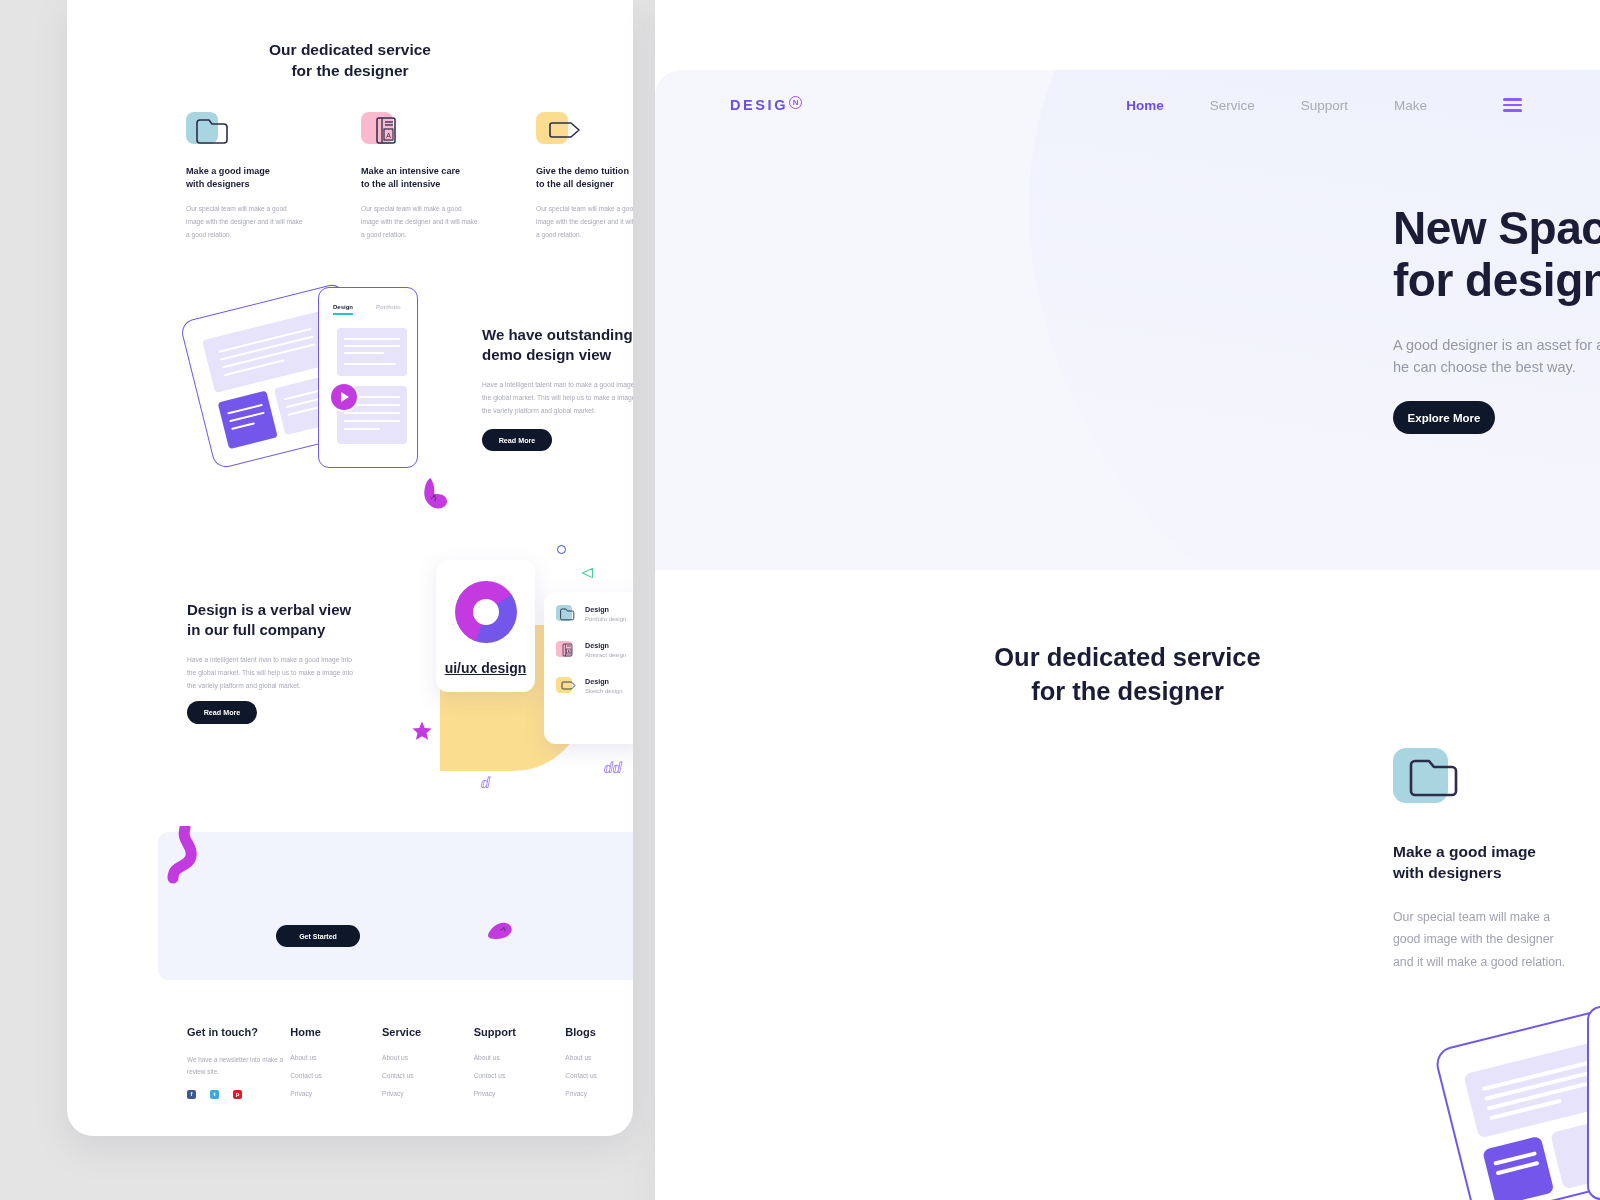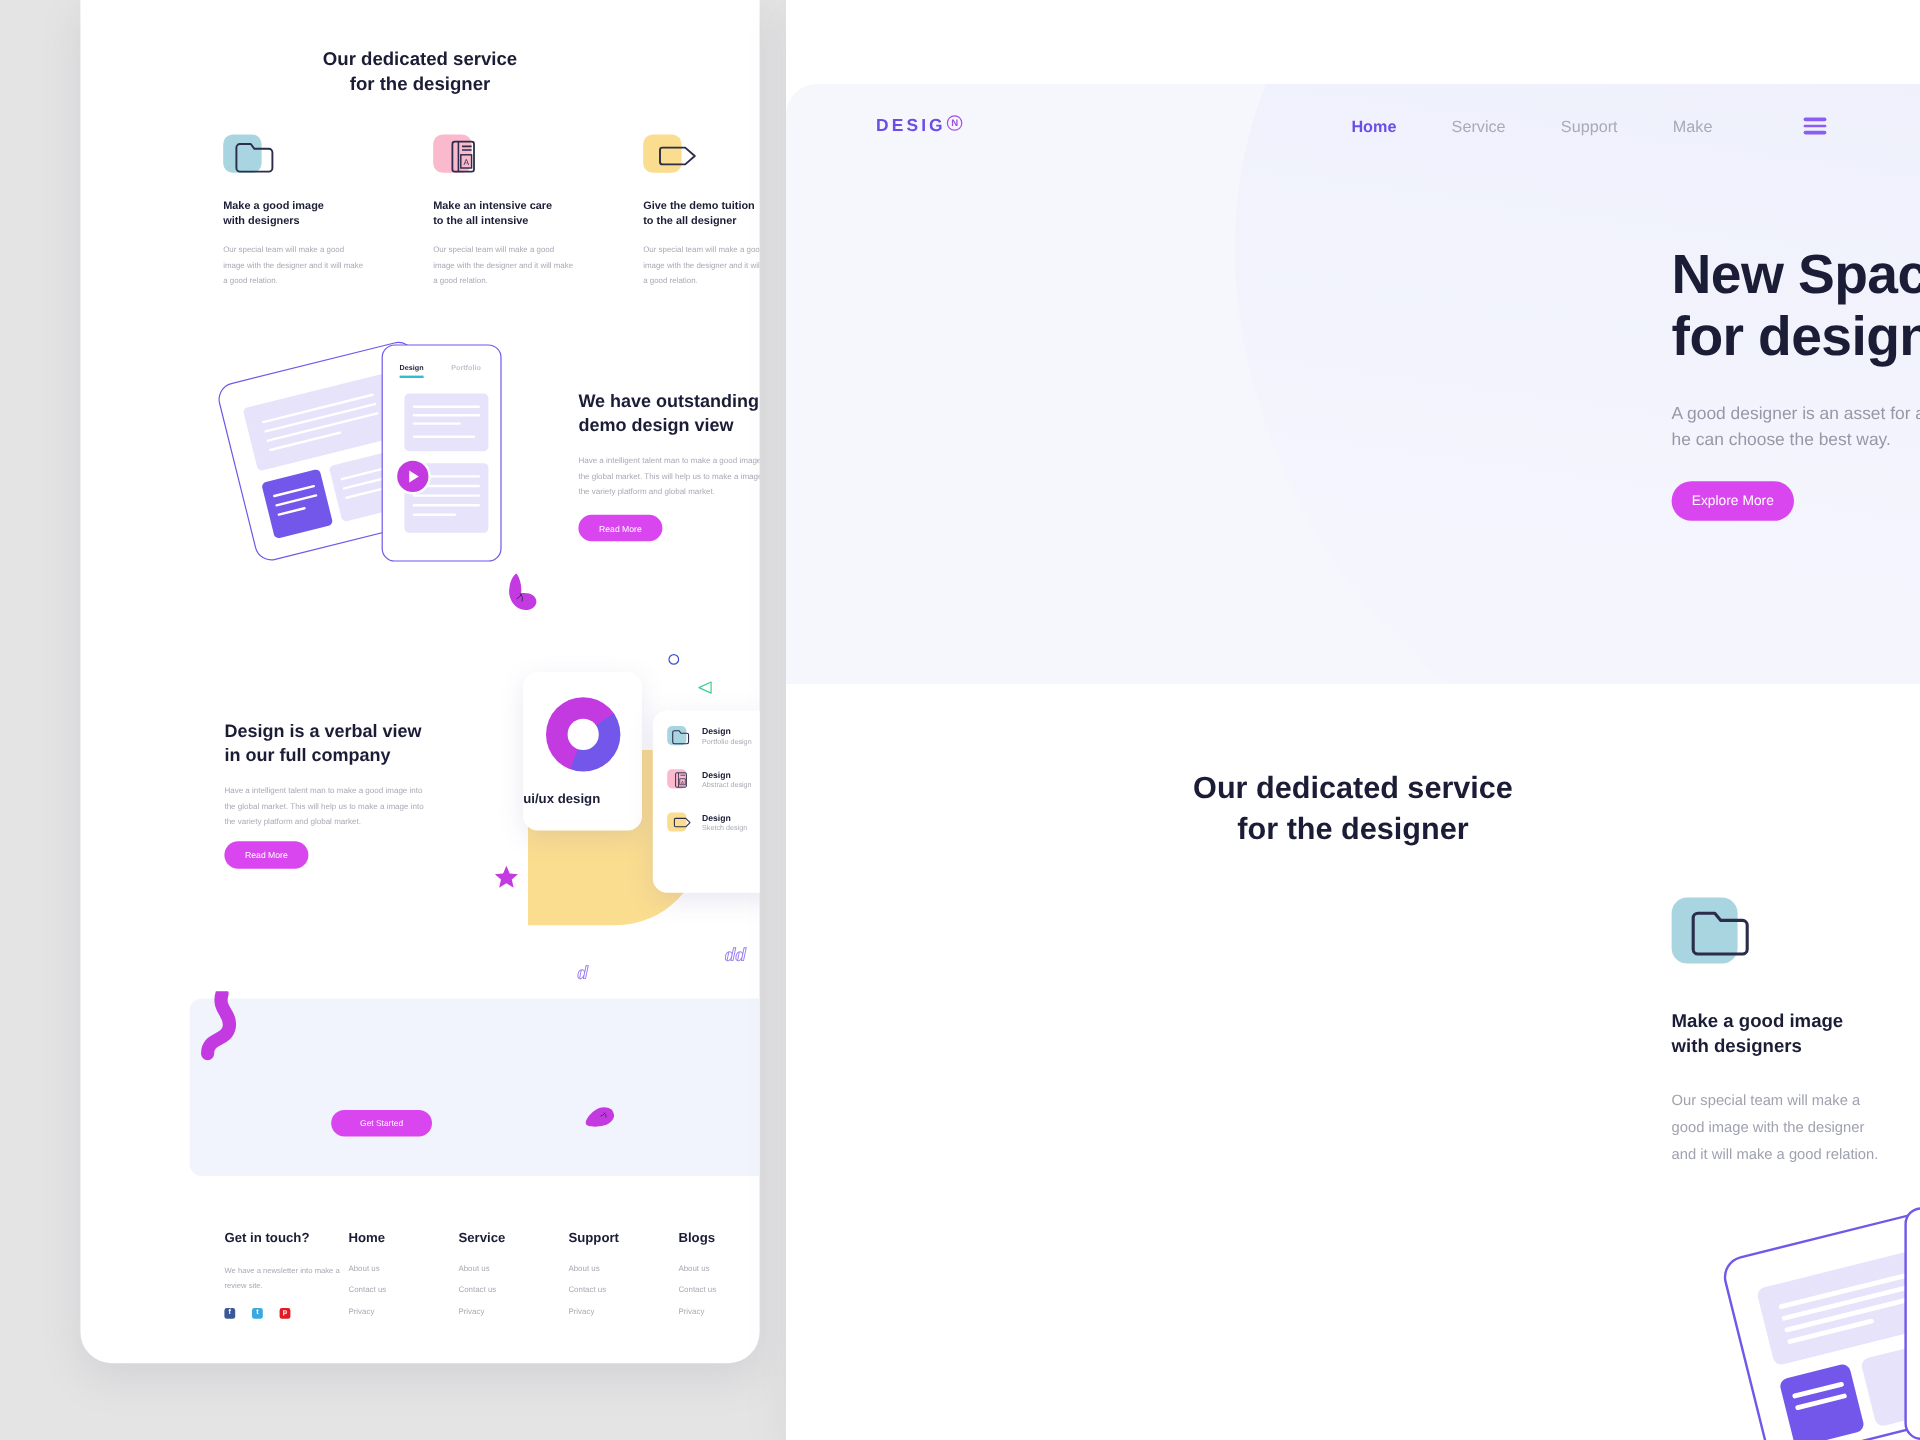--- a/index.html
+++ b/index.html
@@ -60,34 +60,34 @@
     position:absolute; left:738px; top:203px; width:420px;
     font-size:46px; line-height:1.12; font-weight:bold; color:#1b1d36;
     letter-spacing:-.5px;
   }
   .hero-sub {
     position:absolute; left:738px; top:334px; width:300px;
     font-size:14.5px; line-height:1.55; color:#9698a8;
   }
   .btn {
     display:inline-flex; align-items:center; justify-content:center;
-    background:#d946ef; color:#fff; border:none; border-radius:30px;
-    cursor:pointer; font-weight:normal;
+    background:#0f172a; color:#fff; border:none; border-radius:30px;
+    cursor:pointer; font-weight:bold;
   }
   .btn-explore { position:absolute; left:738px; top:401px; width:102px; height:33px; font-size:11.5px; }
   .play {
     position:absolute; width:49px; height:49px; border-radius:50%;
     background:#c23ae0; border:3px solid #fff; display:flex; align-items:center; justify-content:center;
     cursor:pointer; z-index:6;
   }
   .play:after {
     content:""; width:0; height:0; border-left:12px solid #fff;
     border-top:7.5px solid transparent; border-bottom:7.5px solid transparent; margin-left:3px;
   }
-  .squig { position:absolute; color:#9b7cf0; font-size:15px;margin-top:28px; }
+  .squig { position:absolute; color:#9b7cf0; font-size:15px; }
 
   .hand {
     position:absolute; width:48px; height:46px; z-index:5;
   }
 
   
   .svc-head {
     position:absolute; left:0; top:640px; width:945px; text-align:center;
     font-size:25.5px; line-height:1.35; font-weight:bold; color:#1b1d36;
   }
@@ -148,22 +148,22 @@
   .donut {
     position:absolute; left:388px; top:581px; width:62px; height:62px; border-radius:50%;
     background:conic-gradient(from 200deg, #c23ae0 0deg 215deg, #7257ea 215deg 360deg);
     z-index:4;
   }
   .donut-hole {
     position:absolute; left:406px; top:599px; width:26px; height:26px;
     background:#fff; border-radius:50%; z-index:5;
   }
   .donut-label {
-    position:absolute; left:369px; top:660px; width:99px; 
-    font-size:11px; font-weight:bold; color:#1b1d36; z-index:5;
+    position:absolute; left:369px; top:660px; width:99px; text-align:center;
+    font-size:14px; font-weight:bold; color:#1b1d36; z-index:5;text-decoration:underline;
   }
   .yellow-quarter {
     position:absolute; left:373px; top:625px; width:146px; height:146px;
     background:#fbdd8f; border-radius:0 0 50% 0; z-index:1;
   }
   .list-card {
     position:absolute; left:477px; top:592px; width:101px; height:152px;
     background:#fff; border-radius:12px; box-shadow:0 6px 20px rgba(130,120,180,.17); z-index:4;
     padding:13px 0 0 12px;
   }

